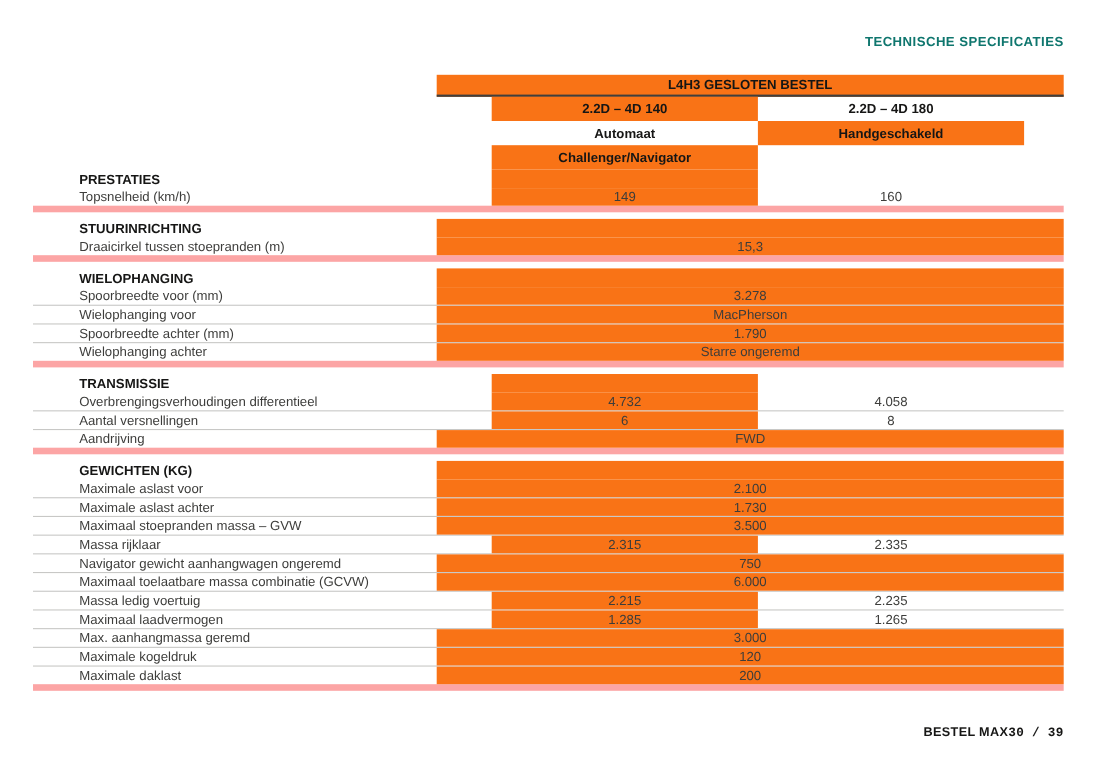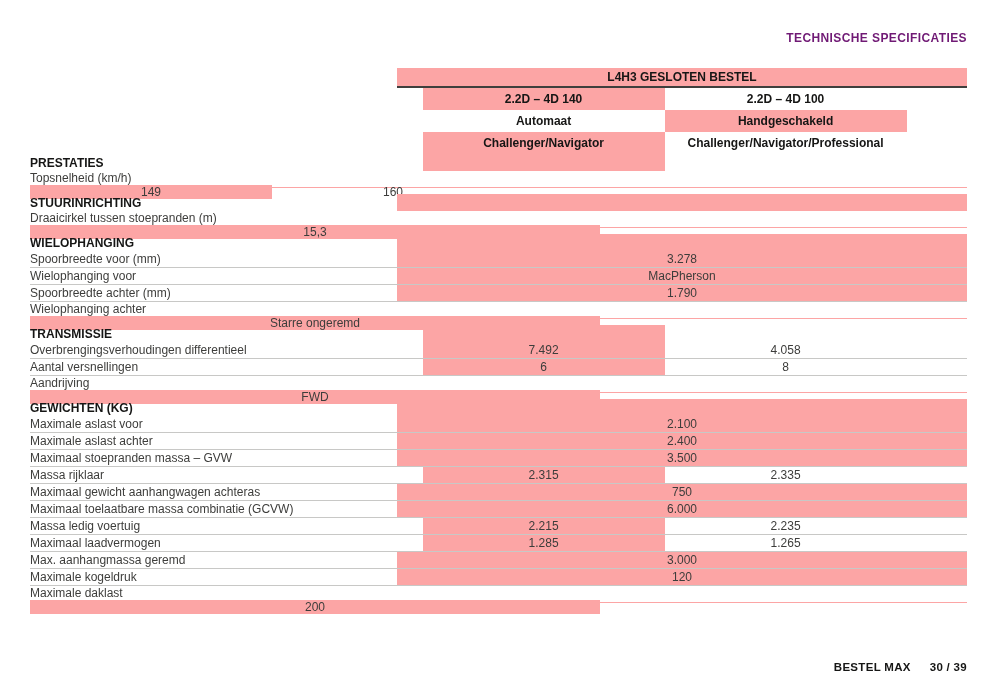--- a/index.html
+++ b/index.html
@@ -3,83 +3,82 @@
 <meta charset="utf-8">
 <style>
   html,body{margin:0;padding:0;background:#ffffff;}
   body{
     width:1000px;height:700px;position:relative;overflow:hidden;
     font-family:"Liberation Sans","DejaVu Sans",sans-serif;
     -webkit-font-smoothing:antialiased;
   }
   .page-title{
     position:absolute;top:31px;right:33px;
-    font-size:12px;font-weight:bold;color:#701a75;letter-spacing:.4px;
+    font-size:12px;font-weight:bold;color:#0f766e;letter-spacing:.4px;
   }
   .spec-table{
     position:absolute;left:30px;top:68px;width:937px;
     font-size:12px;color:#3d3d3b;
   }
   .row{display:flex;}
-  .label-col{width:411px;display:flex;align-items:center;text-align:right;}
+  .label-col{width:411px;display:flex;align-items:center;text-align:right;margin-left:42px;}
   .vals{width:570px;display:flex;}
   .cell{width:242px;display:flex;align-items:center;justify-content:center;text-align:center;}
   .cell.span{width:570px;}
-  .gray{background:#fca5a5;}
+  .gray{background:#f97316;}
   
   .group-row{height:20px;}
   .group-row .cell.span{border-bottom:2px solid #3f3f3d;font-weight:bold;color:#161615;}
   .colhead-row{height:22px;}
   .colhead-row .cell{font-weight:bold;color:#161615;}
   
   .section{margin-top:0;}
   .section + .section{margin-top:6px;}
   .sec-head{height:17px;}
   .sec-head .label-col{font-weight:bold;color:#161615;}
   .data-row{height:16px;border-bottom:1px solid #c8c8c6;}
-  .data-row.last{border-bottom:1px solid #fca5a5;flex-direction:column;}
+  .data-row.last{border-bottom:6px solid #fca5a5;}
   .footer{
     position:absolute;bottom:27px;right:33px;
     font-size:11.5px;font-weight:bold;color:#161615;letter-spacing:.3px;
   }
-  .footer .pg{margin-left:19px;}
+  .footer .pg{margin-left:0;font-family:Liberation Mono, monospace;}
 </style>
 </head>
 <body>
 
 <div class="page-title">TECHNISCHE SPECIFICATIES</div>
 
 <div class="spec-table">
 
   <div class="row group-row">
     <div class="label-col"></div>
     <div class="vals">
       <div class="cell span gray">L4H3 GESLOTEN BESTEL</div>
     </div>
   </div>
 
   <div class="row colhead-row">
     <div class="label-col"></div>
     <div class="vals">
       <div class="cell gray">2.2D – 4D 140</div>
-      <div class="cell">2.2D – 4D 100</div>
+      <div class="cell">2.2D – 4D 180</div>
     </div>
   </div>
   <div class="row colhead-row">
     <div class="label-col"></div>
     <div class="vals">
       <div class="cell">Automaat</div>
       <div class="cell gray">Handgeschakeld</div>
     </div>
   </div>
   <div class="row colhead-row">
     <div class="label-col"></div>
     <div class="vals">
       <div class="cell gray">Challenger/Navigator</div>
-      <div class="cell">Challenger/Navigator/Professional</div>
     </div>
   </div>
 
   <div id="sections">
       <div class="section">
         <div class="row sec-head">
           <div class="label-col">PRESTATIES</div>
           <div class="vals">
             <div class="cell gray"></div>
             <div class="cell"></div>
@@ -143,21 +142,21 @@
         <div class="row sec-head">
           <div class="label-col">TRANSMISSIE</div>
           <div class="vals">
             <div class="cell gray"></div>
             <div class="cell"></div>
           </div>
         </div>
         <div class="row data-row">
           <div class="label-col">Overbrengingsverhoudingen differentieel</div>
           <div class="vals">
-            <div class="cell gray">7.492</div>
+            <div class="cell gray">4.732</div>
             <div class="cell">4.058</div>
           </div>
         </div>
         <div class="row data-row">
           <div class="label-col">Aantal versnellingen</div>
           <div class="vals">
             <div class="cell gray">6</div>
             <div class="cell">8</div>
           </div>
         </div>
@@ -177,38 +176,38 @@
         </div>
         <div class="row data-row">
           <div class="label-col">Maximale aslast voor</div>
           <div class="vals">
             <div class="cell span gray">2.100</div>
           </div>
         </div>
         <div class="row data-row">
           <div class="label-col">Maximale aslast achter</div>
           <div class="vals">
-            <div class="cell span gray">2.400</div>
+            <div class="cell span gray">1.730</div>
           </div>
         </div>
         <div class="row data-row">
           <div class="label-col">Maximaal stoepranden massa – GVW</div>
           <div class="vals">
             <div class="cell span gray">3.500</div>
           </div>
         </div>
         <div class="row data-row">
           <div class="label-col">Massa rijklaar</div>
           <div class="vals">
             <div class="cell gray">2.315</div>
             <div class="cell">2.335</div>
           </div>
         </div>
         <div class="row data-row">
-          <div class="label-col">Maximaal gewicht aanhangwagen achteras</div>
+          <div class="label-col">Navigator gewicht aanhangwagen ongeremd</div>
           <div class="vals">
             <div class="cell span gray">750</div>
           </div>
         </div>
         <div class="row data-row">
           <div class="label-col">Maximaal toelaatbare massa combinatie (GCVW)</div>
           <div class="vals">
             <div class="cell span gray">6.000</div>
           </div>
         </div>

